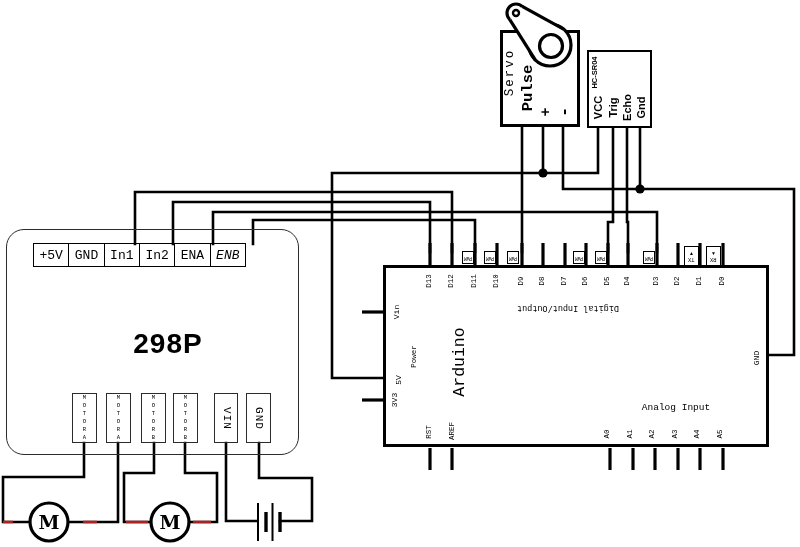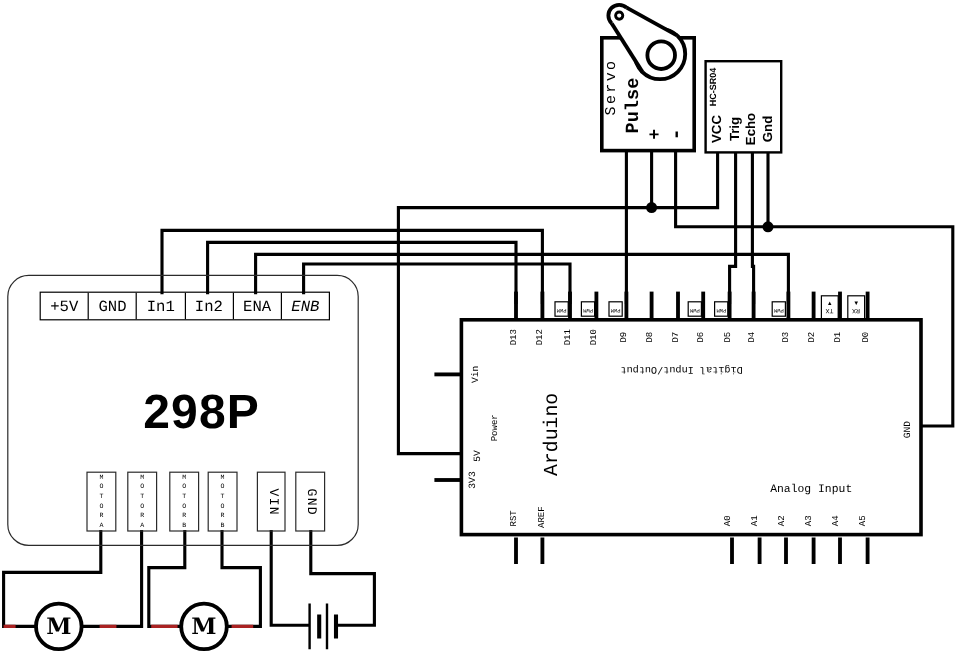--- a/index.html
+++ b/index.html
@@ -8,21 +8,21 @@
   svg.layer{position:absolute;left:0;top:0;pointer-events:none;}
   .box{position:absolute;box-sizing:border-box;background:transparent;}
   .lbl{position:absolute;display:flex;align-items:center;justify-content:center;
        color:#000;white-space:nowrap;line-height:1;}
   .r90{transform:rotate(-90deg);}   
   .r180{transform:rotate(180deg);}  
   .r90cw{transform:rotate(90deg);}  
   .mono{font-family:"Liberation Mono", monospace;}
   .sans{font-family:"Liberation Sans", sans-serif;}
   .serif{font-family:"DejaVu Serif", serif;}
-  .pinrow{position:absolute;left:33px;top:243px;width:242px;height:24px;
+  .pinrow{position:absolute;left:33px;top:243px;width:213px;height:24px;
           border:1.3px solid #000;display:flex;box-sizing:border-box;}
   .pinrow .cell{flex:1;border-right:1.3px solid #000;display:flex;align-items:center;
           justify-content:center;font-size:13px;font-family:"Liberation Mono",monospace;}
   .pinrow .cell:last-child{border-right:none;font-style:italic;}
   .vbox{position:absolute;box-sizing:border-box;border:1.1px solid #2b2b2b;
         display:flex;align-items:center;justify-content:center;}
   .stackedtxt{writing-mode:vertical-rl;text-orientation:upright;font-size:5.5px;
         letter-spacing:1px;font-family:"Liberation Mono",monospace;}
   .tagbox{position:absolute;box-sizing:border-box;border:0.8px solid #000;display:flex;
         flex-direction:column;align-items:center;justify-content:center;background:#fff0;}
@@ -192,21 +192,21 @@
 
   <div class="box" style="left:6px;top:229px;width:293px;height:226px;border:1.6px solid #2b2b2b;border-radius:18px;"></div>
   <div class="pinrow">
     <div class="cell">+5V</div>
     <div class="cell">GND</div>
     <div class="cell">In1</div>
     <div class="cell">In2</div>
     <div class="cell">ENA</div>
     <div class="cell">ENB</div>
   </div>
-  <div class="lbl sans" style="left:98px;top:319px;width:140px;height:50px;font-size:40px;font-weight:700;letter-spacing:1px;">298P</div>
+  <div class="lbl sans" style="left:98px;top:319px;width:140px;height:50px;font-size:28px;font-weight:700;letter-spacing:1px;">298P</div>
   <div class="vbox" style="left:72px;top:393px;width:25px;height:50px;">
     <span class="stackedtxt">MOTORA</span>
     </div>
   <div class="vbox" style="left:106px;top:393px;width:25px;height:50px;">
     <span class="stackedtxt">MOTORA</span>
     </div>
   <div class="vbox" style="left:141px;top:393px;width:25px;height:50px;">
     <span class="stackedtxt">MOTORB</span>
     </div>
   <div class="vbox" style="left:173px;top:393px;width:25px;height:50px;">

